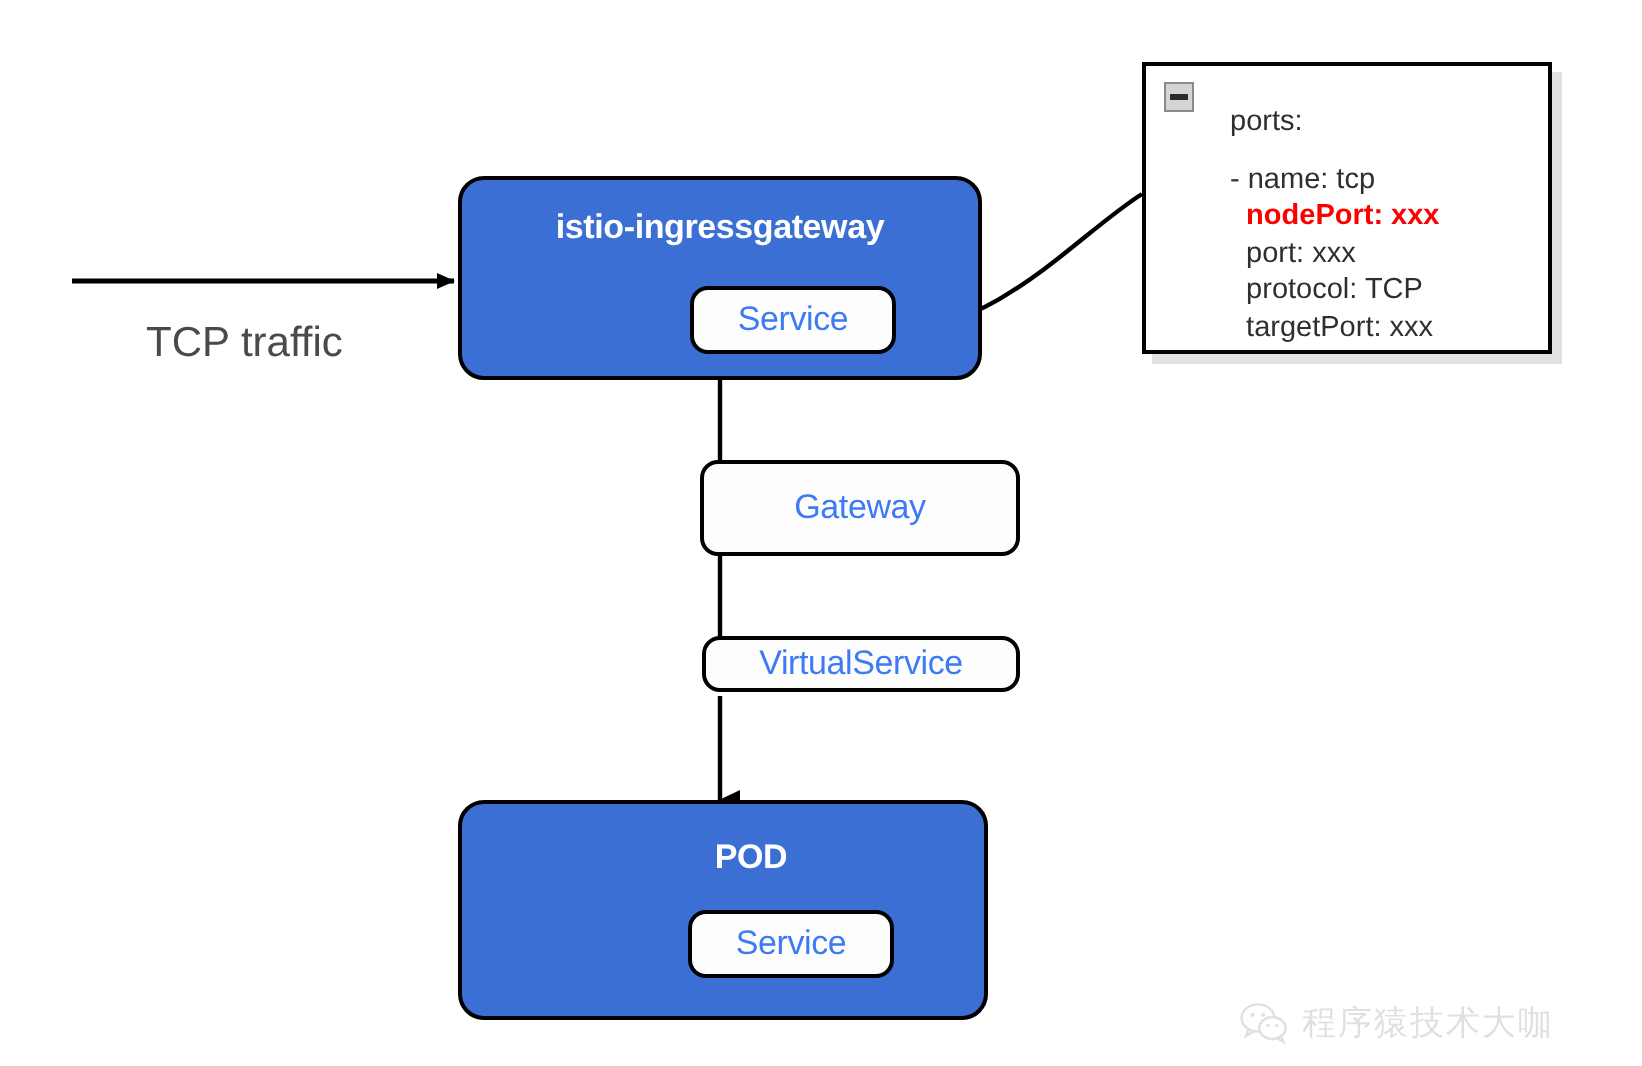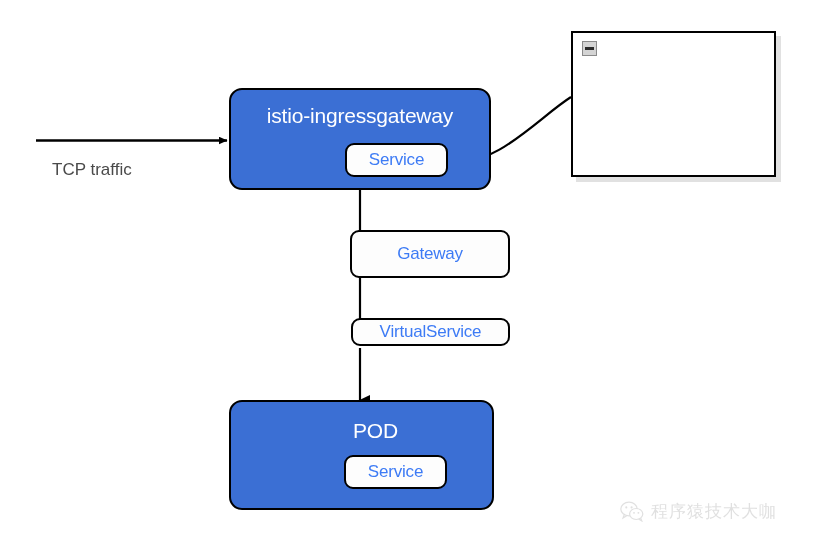--- a/index.html
+++ b/index.html
@@ -33,22 +33,22 @@
     border: 2px solid #000000;
     border-radius: 13px;
     box-sizing: border-box;
   }
   .bigbox-title {
     position: absolute;
     left: 0;
     right: 0;
     text-align: center;
     color: #ffffff;
-    font-weight: normal;
-    font-size: 21px;
+    font-weight: bold;
+    font-size: 17px;
     letter-spacing: -0.2px;
     white-space: nowrap;
   }
 
   
   .pill {
     position: absolute;
     background: #fdfdfd;
     border: 2px solid #000000;
     border-radius: 9px;
@@ -118,23 +118,23 @@
     margin-top: 10px;
   }
   .note-line.accent {
     color: #fb0000;
     font-weight: bold;
   }
 
   
   #tcp-label {
     position: absolute;
-    left: 52px;
+    left: 73px;
     top: 160px;
-    font-size: 17px;
+    font-size: 21px;
     color: #4a4a4a;
     white-space: nowrap;
   }
 
   
   #watermark {
     position: absolute;
     left: 620px;
     top: 500px;
     display: flex;
@@ -185,20 +185,28 @@
   <div class="pill" style="left:351px; top:318px; width:159px; height:28px;">VirtualService</div>
 
   <div class="bigbox" id="pod-box" style="left:229px; top:400px; width:265px; height:110px;">
     <div class="bigbox-title" style="top:17px;padding-left:28px;">POD</div>
   </div>
   <div class="pill" style="left:344px; top:455px; width:103px; height:34px;">Service</div>
 
   <div id="callout-shadow"></div>
   <div id="callout">
     <div class="collapse-icon"></div>
+    <div id="callout-body">
+      <div class="note-line">ports:</div>
+      <div class="note-line gap">- name: tcp</div>
+      <div class="note-line accent">  nodePort: xxx</div>
+      <div class="note-line">  port: xxx</div>
+      <div class="note-line">  protocol: TCP</div>
+      <div class="note-line">  targetPort: xxx</div>
+    </div>
   </div>
 
   <div id="watermark">
     <svg width="24" height="21" viewBox="0 0 24 21" xmlns="http://www.w3.org/2000/svg">
       <ellipse cx="9" cy="8" rx="8.2" ry="6.8" fill="none" stroke="#9a9a9a" stroke-width="1.2"></ellipse>
       <path d="M4.5,13 L3,17 L7,14.6" fill="none" stroke="#9a9a9a" stroke-width="1.2"></path>
       <circle cx="6.3" cy="6.4" r="1.05" fill="#9a9a9a"></circle>
       <circle cx="11.6" cy="6.4" r="1.05" fill="#9a9a9a"></circle>
       <ellipse cx="16.2" cy="13" rx="6.6" ry="5.5" fill="#ffffff" stroke="#9a9a9a" stroke-width="1.2"></ellipse>
       <path d="M20.6,17 L21.8,20 L18.6,18.1" fill="none" stroke="#9a9a9a" stroke-width="1.2"></path>

